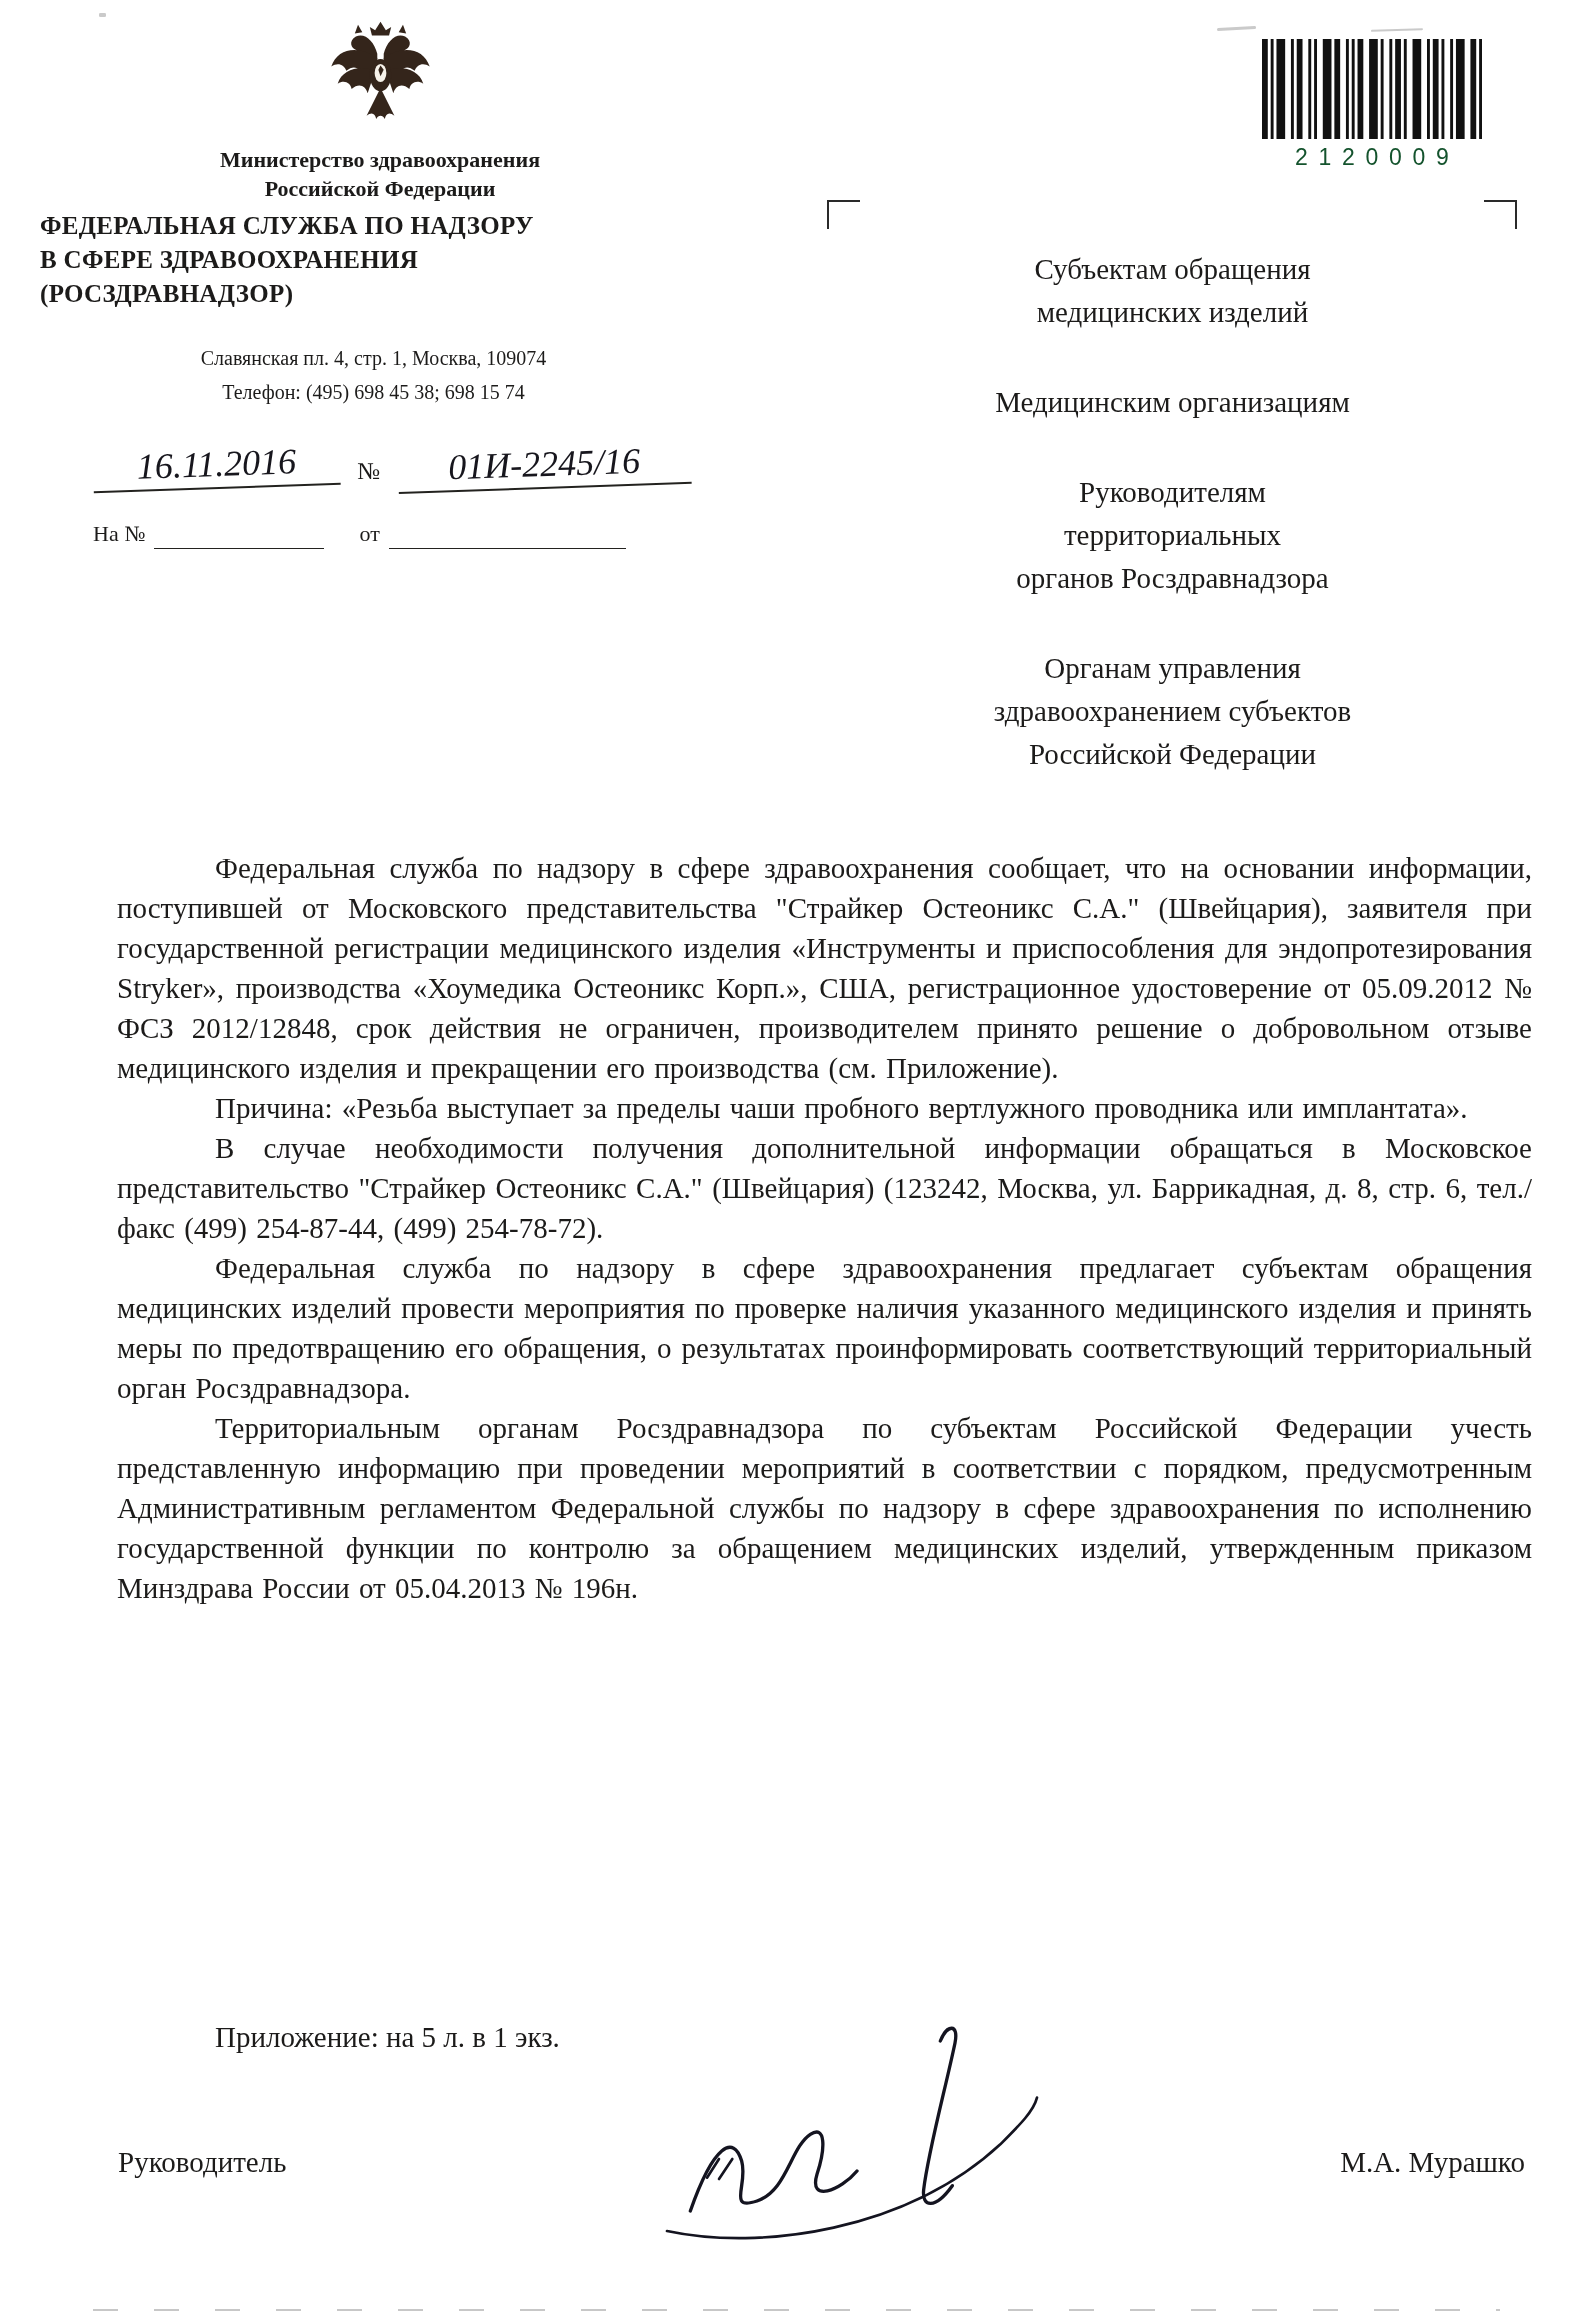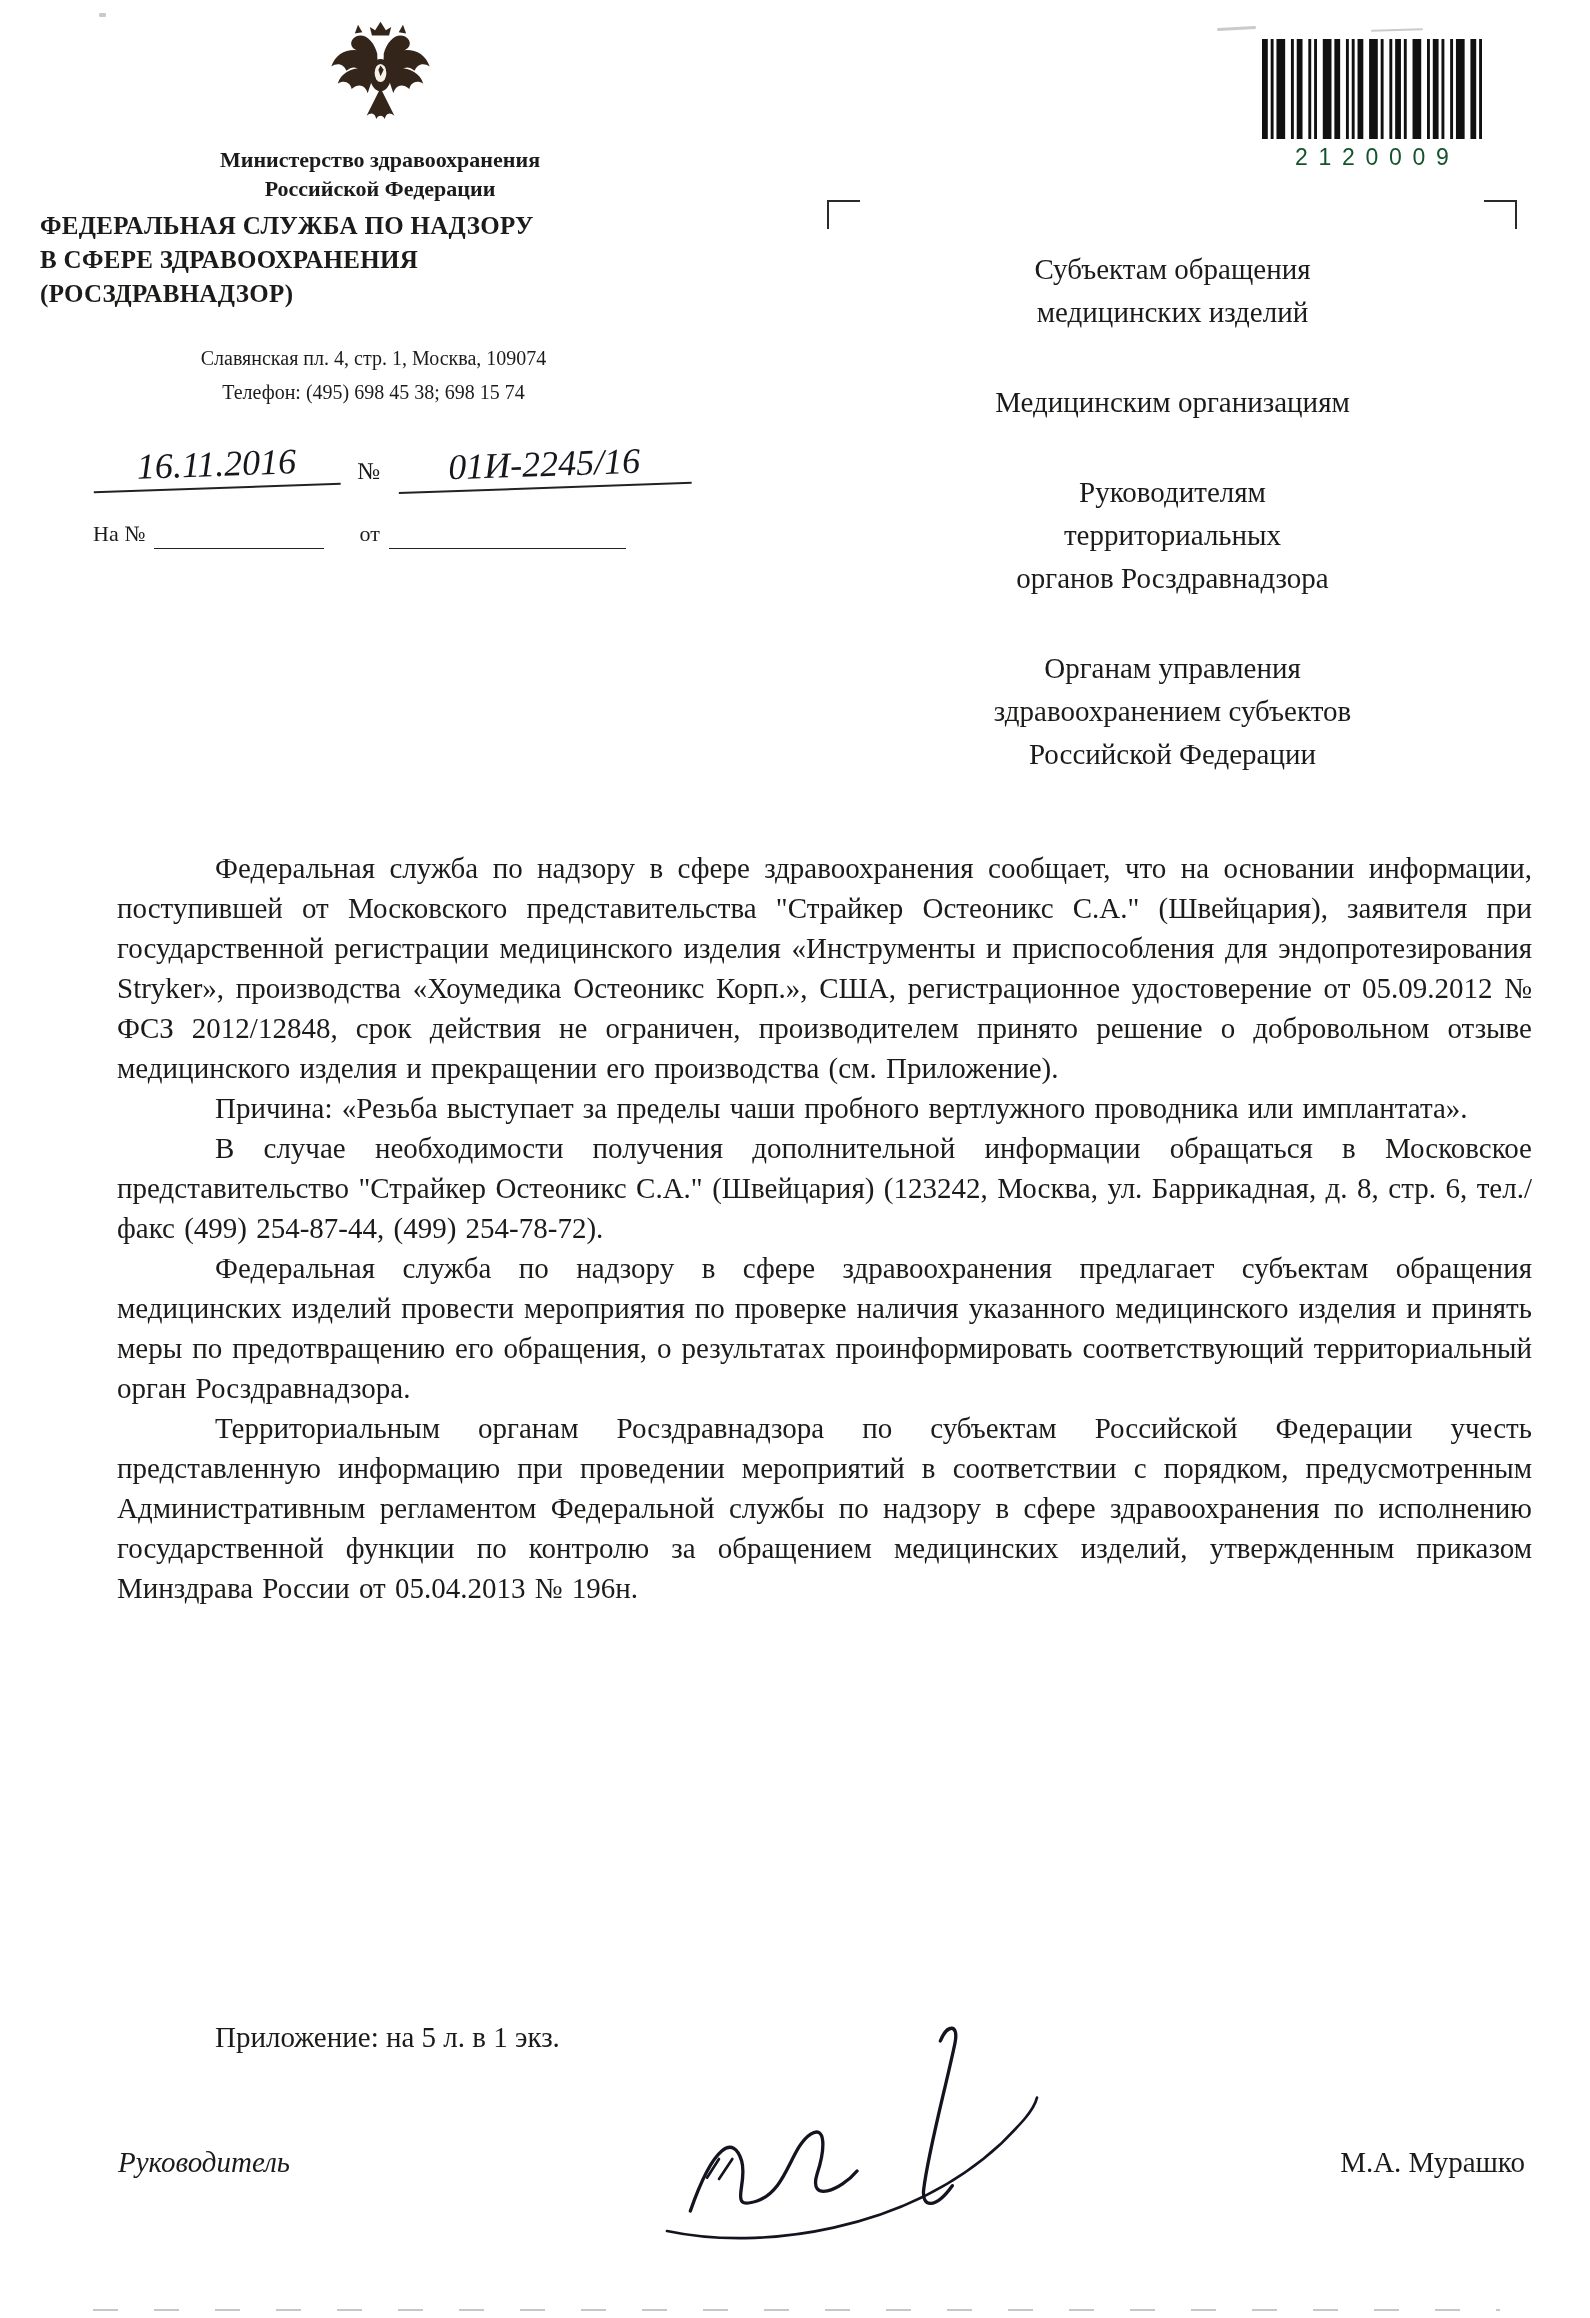--- a/index.html
+++ b/index.html
@@ -90,21 +90,21 @@
     margin:0;font-size:29px;line-height:40px;
     text-align:justify;text-align-last:left;
     text-indent:98px;word-spacing:2px;
   }
   .attachment{
     position:absolute;left:117px;top:2021px;width:1415px;
     font-size:29px;padding-left:98px;
   }
 
   
-  .sign-title{position:absolute;left:118px;top:2146px;font-size:29px;font-style:italic;}
+  .sign-title{position:absolute;left:118px;top:2146px;font-size:29px;}
   .sign-name{position:absolute;right:65px;top:2146px;font-size:29px;}
   .autograph{position:absolute;left:627px;top:2011px;width:480px;height:240px;}
   .autograph svg{display:block;width:100%;height:100%;}
 
   
   .smudge{position:absolute;background:#8a8a8a;opacity:.45;border-radius:1.3px;}
   .smudge-a{left:1217px;top:27px;width:39px;height:2.7px;transform:rotate(-3deg);}
   .smudge-b{left:1371px;top:29px;width:52px;height:2px;transform:rotate(-2deg);}
   .smudge-c{left:99px;top:13.3px;width:6.7px;height:3.3px;}
   .bottom-artifact{

